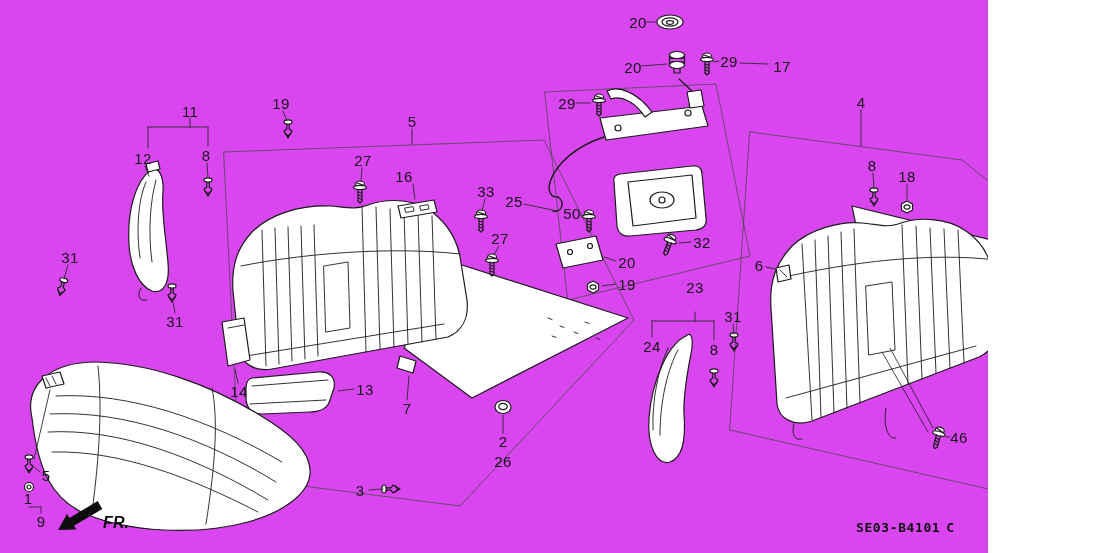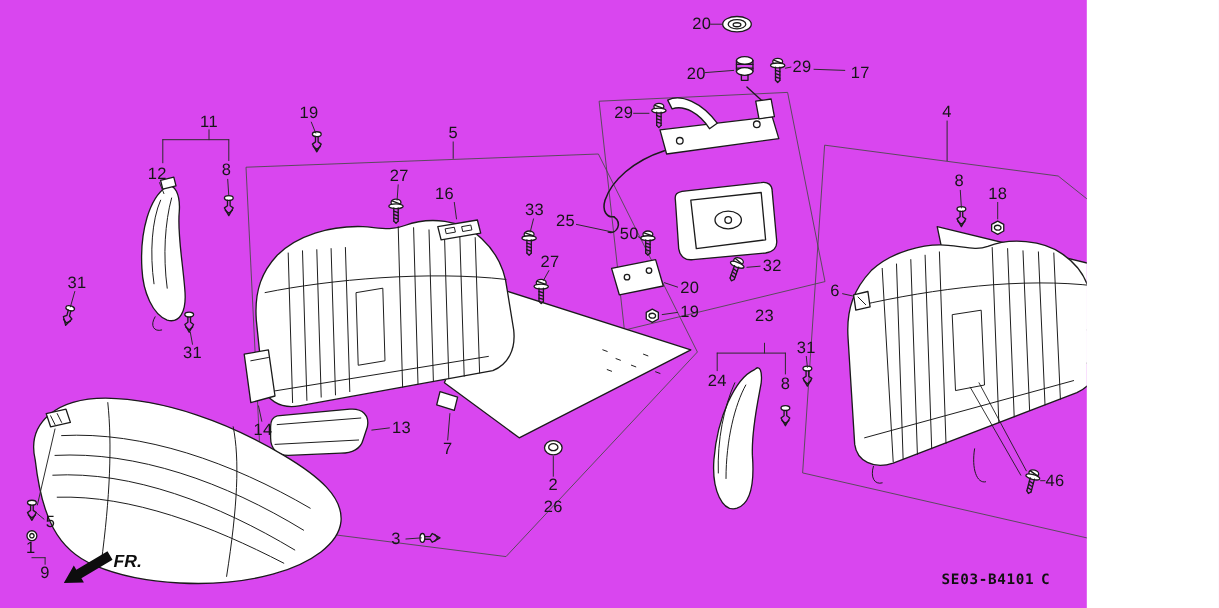--- a/index.html
+++ b/index.html
@@ -8,21 +8,21 @@
     overflow:hidden;font-family:"Liberation Sans",sans-serif;
   }
   .stage svg{position:absolute;left:0;top:0;}
   .callout{
     position:absolute;transform:translate(-50%,-50%);
     font-size:15px;font-weight:500;color:#161616;letter-spacing:.3px;
     white-space:nowrap;user-select:none;line-height:1;
   }
   .fr-label{
     position:absolute;transform:translate(-50%,-50%);
-    font-size:16px;font-weight:700;font-style:italic;color:#0d0d0d;
+    font-size:16px;font-weight:700;font-style:italic;color:#0d0d0d;margin-top:12px;
   }
   .part-code{
     position:absolute;left:856px;top:520px;
     font-family:"DejaVu Sans Mono",monospace;font-size:13px;font-weight:700;
     color:#101010;letter-spacing:.6px;text-align:right;
   }
   .part-code .suffix{margin-left:6px;}
 </style>
 </head>
 <body>

